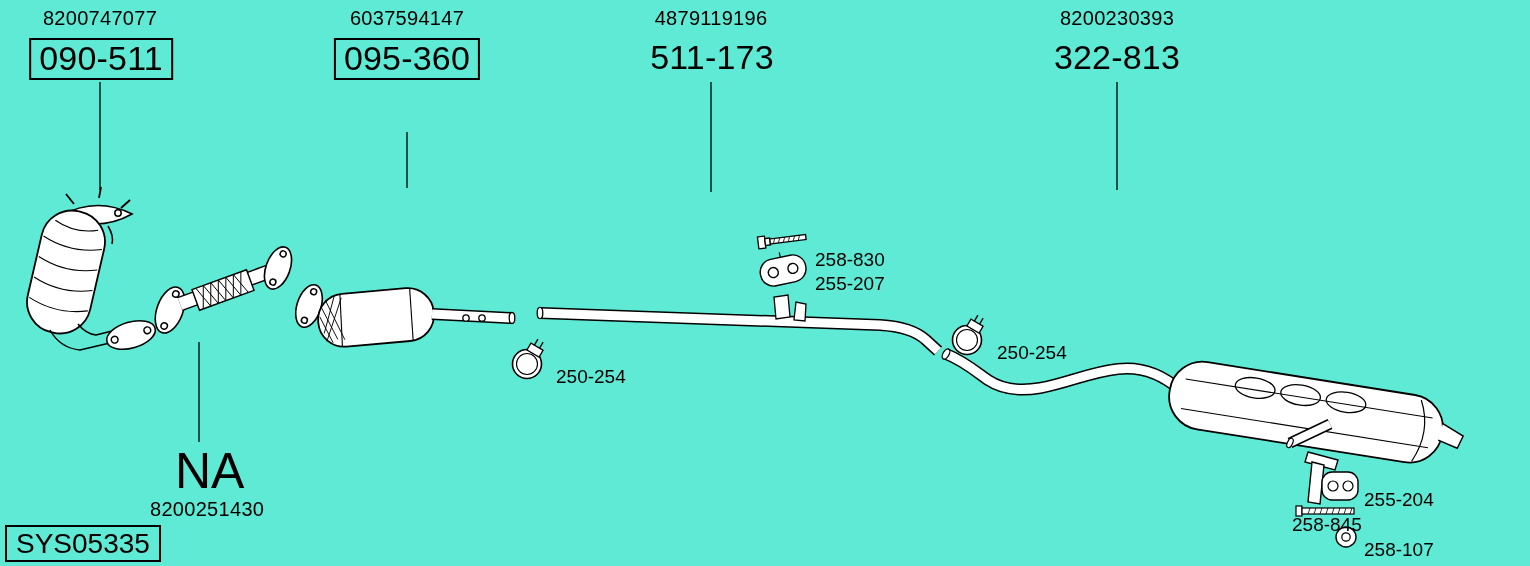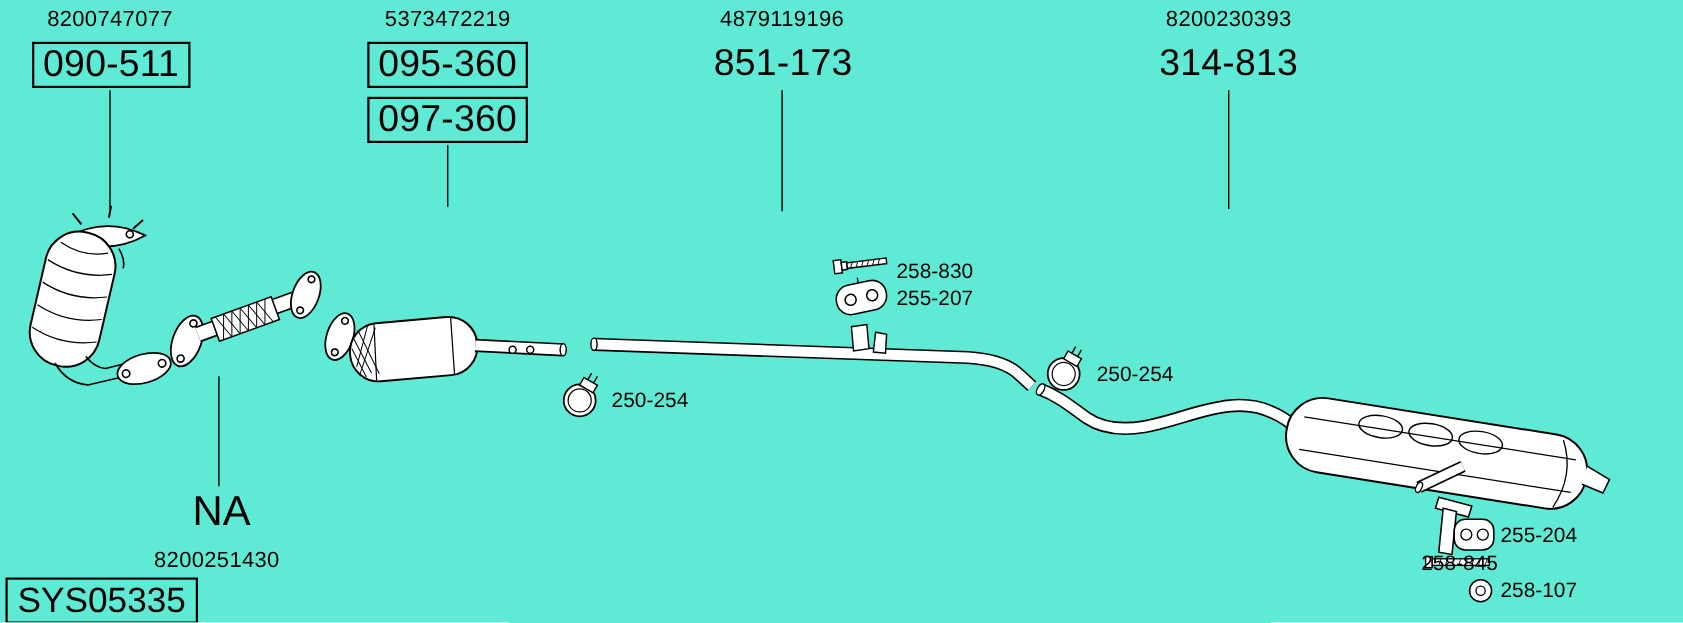--- a/index.html
+++ b/index.html
@@ -7,23 +7,23 @@
   .canvas {
     position:relative; width:1530px; height:566px; background:#5eead4;
     font-family:"Liberation Sans", sans-serif; color:#000; overflow:hidden;
   }
   .art { position:absolute; left:0; top:0; }
   .lbl { position:absolute; white-space:nowrap; color:#000; }
   .cx  { transform:translateX(-50%); }
   .oem { font-size:20px; letter-spacing:0.3px; line-height:1.1; }
   .code { font-size:34px; letter-spacing:0.2px; line-height:1.05; }
   .code.boxed { border:2px solid #000; padding:1px 8px; }
-  .callout { font-size:19px; line-height:1.05; }
-  .na { font-size:38px; line-height:1.0; }
-  .sys { font-size:32px; line-height:1.05; border:2px solid #000; padding:2px 9px; }
+  .callout { font-size:19px; line-height:1.05;margin-top:12px; }
+  .na { font-size:50px; line-height:1.0; }
+  .sys { font-size:28px; line-height:1.05; border:2px solid #000; padding:2px 9px; }
 </style>
 </head>
 <body>
 
 <div class="canvas">
 
   <svg class="art" width="1530" height="566" viewBox="0 0 1530 566">
 
     <g stroke="#000" stroke-width="1.3">
       <line x1="100" y1="82" x2="100" y2="190"></line>
@@ -173,36 +173,35 @@
     </g>
     <g stroke="#000" fill="#fff" stroke-width="1.4">
       <circle cx="1346" cy="537" r="10"></circle>
       <circle cx="1346" cy="537" r="4.2" fill="none" stroke-width="1.2"></circle>
     </g>
   </svg>
 
   <div class="lbl oem cx" style="left:100px; top:7px">8200747077</div>
   <div class="lbl code boxed cx" style="left:101px; top:38px">090-511</div>
 
-  <div class="lbl oem cx" style="left:407px; top:7px">5373472219</div>
+  <div class="lbl oem cx" style="left:407px; top:7px">6037594147</div>
   <div class="lbl code boxed cx" style="left:407px; top:38px">095-360</div>
-  <div class="lbl code boxed cx" style="left:407px; top:88px">097-360</div>
 
   <div class="lbl oem cx" style="left:711px; top:7px">4879119196</div>
-  <div class="lbl code cx" style="left:712px; top:40px">851-173</div>
+  <div class="lbl code cx" style="left:712px; top:40px">511-173</div>
 
   <div class="lbl oem cx" style="left:1117px; top:7px">8200230393</div>
-  <div class="lbl code cx" style="left:1117px; top:40px">314-813</div>
+  <div class="lbl code cx" style="left:1117px; top:40px">322-813</div>
 
   <div class="lbl callout" style="left:815px; top:238px">258-830</div>
   <div class="lbl callout" style="left:815px; top:262px">255-207</div>
   <div class="lbl callout" style="left:556px; top:355px">250-254</div>
   <div class="lbl callout" style="left:997px; top:331px">250-254</div>
   <div class="lbl callout" style="left:1364px; top:478px">255-204</div>
   <div class="lbl callout" style="left:1292px; top:503px">258-845</div>
   <div class="lbl callout" style="left:1364px; top:528px">258-107</div>
 
   <div class="lbl na" style="left:175px; top:446px">NA</div>
-  <div class="lbl oem" style="left:140px; top:498px">8200251430</div>
+  <div class="lbl oem" style="left:150px; top:498px">8200251430</div>
 
   <div class="lbl sys" style="left:5px; top:525px">SYS05335</div>
 
 </div>
 
 </body></html>

